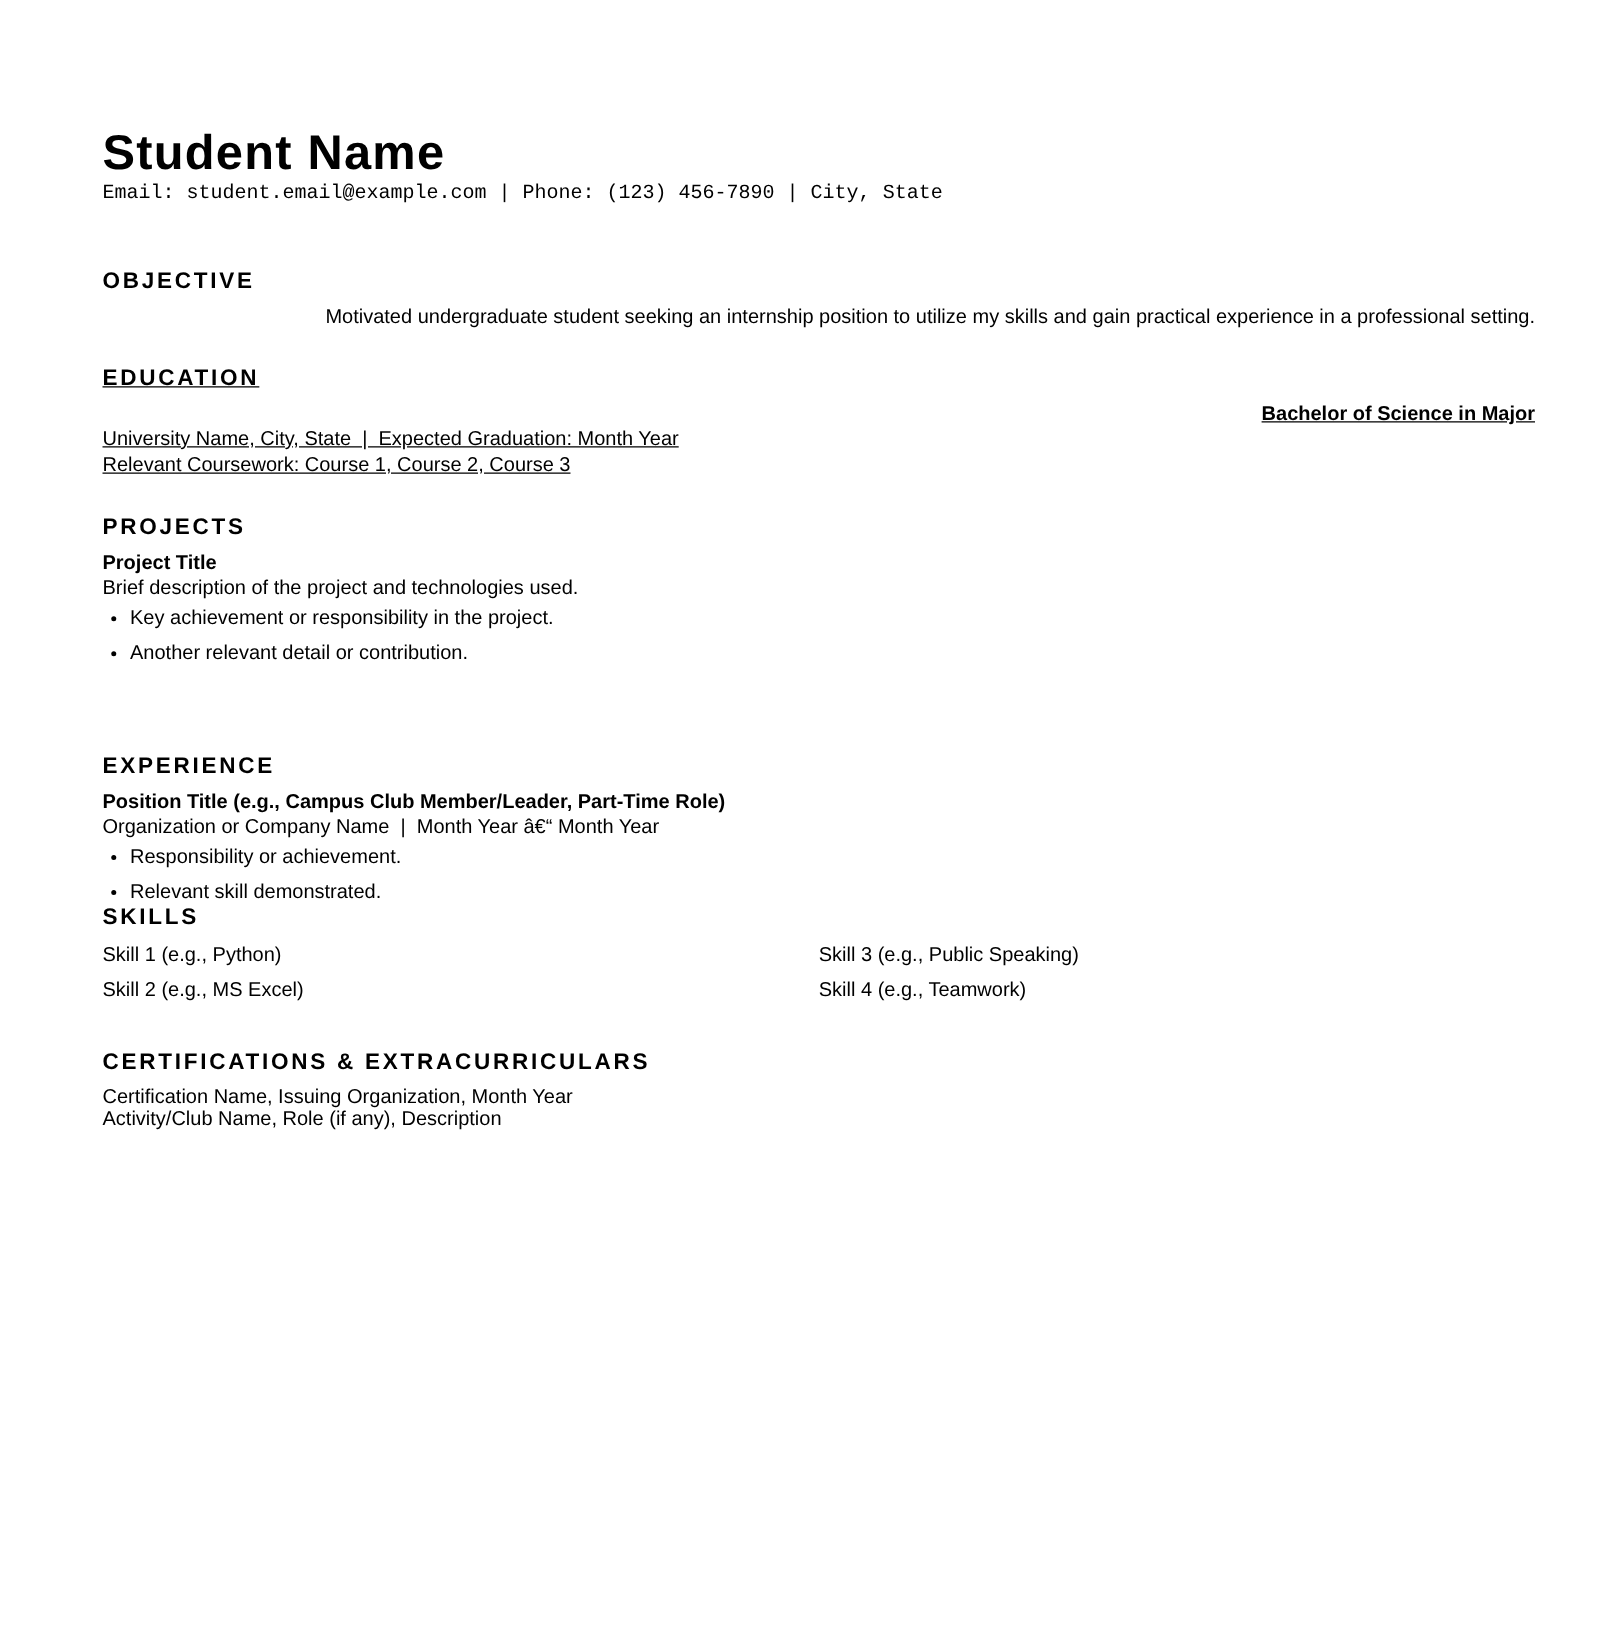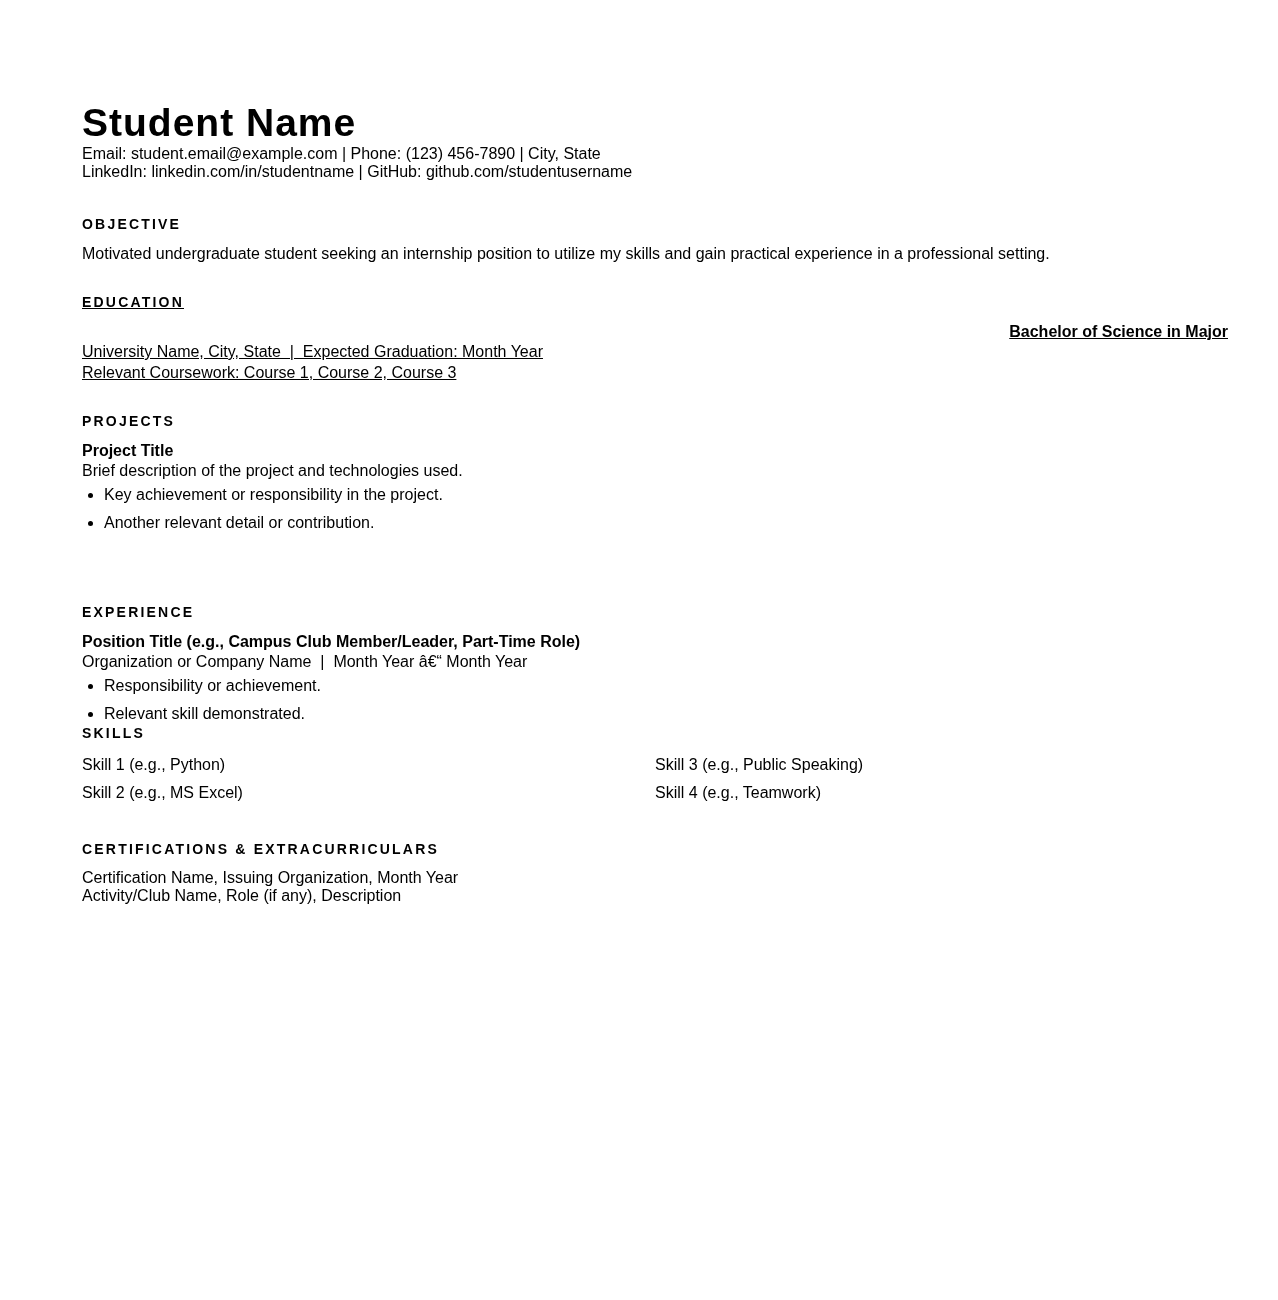--- a/index.html
+++ b/index.html
@@ -26,24 +26,24 @@
       font-size: 39px;
       font-weight: bold;
       letter-spacing: 1px;
       margin: 0;
       line-height: 38px;
     }
     .contact {
       margin-top: 3px;
       line-height: 18px;
     }
-    .contact div { white-space: pre; }
+    .contact div { white-space: pre; font-family: Liberation Mono, monospace; }
     .section { position: absolute; left: 0; width: 1146px; }
     .section-title {
-      font-size: 14px;
+      font-size: 18px;
       font-weight: bold;
       letter-spacing: 2.2px;
       margin: 0;
       line-height: 20px;
     }
     .body-text { line-height: 20px; white-space: pre; }
     .item-title { font-weight: bold; line-height: 20px; }
     ul.bullets {
       margin: 4px 0 0 0;
       padding: 0 0 0 22px;
@@ -60,27 +60,26 @@
     }
     .skills-grid div { line-height: 20px; }
   </style>
 </head>
 <body>
 
 <div class="page">
   <h1 class="name">Student Name</h1>
   <div class="contact">
     <div>Email: student.email@example.com | Phone: (123) 456-7890 | City, State</div>
-    <div>LinkedIn: linkedin.com/in/studentname | GitHub: github.com/studentusername</div>
   </div>
 </div>
 
 <div class="section" style="left:82px; top:214px;">
   <h2 class="section-title">OBJECTIVE</h2>
-  <div class="body-text" style="margin-top:10px;">Motivated undergraduate student seeking an internship position to utilize my skills and gain practical experience in a professional setting.</div>
+  <div class="body-text" style="margin-top:10px;text-align:right;">Motivated undergraduate student seeking an internship position to utilize my skills and gain practical experience in a professional setting.</div>
 </div>
 
 <div class="section" style="left:82px; top:292px;text-decoration:underline;">
   <h2 class="section-title">EDUCATION</h2>
   <div class="item-title" style="margin-top:10px;text-align:right;">Bachelor of Science in Major</div>
   <div class="body-text">University Name, City, State  |  Expected Graduation: Month Year</div>
   <div class="body-text" style="margin-top:1px;">Relevant Coursework: Course 1, Course 2, Course 3</div>
 </div>
 
 <div class="section" style="left:82px; top:411px;">

